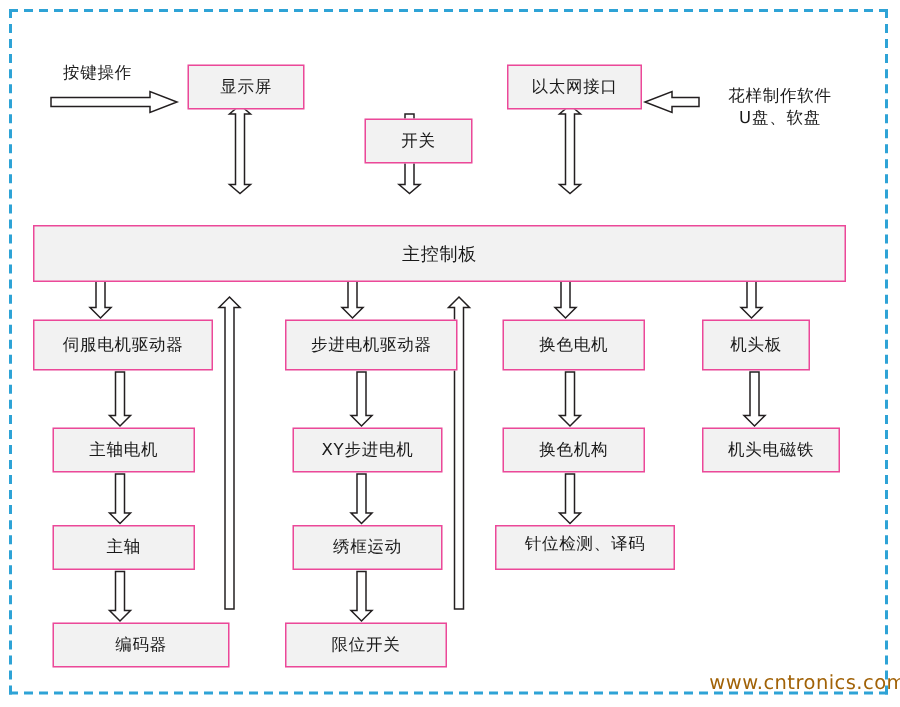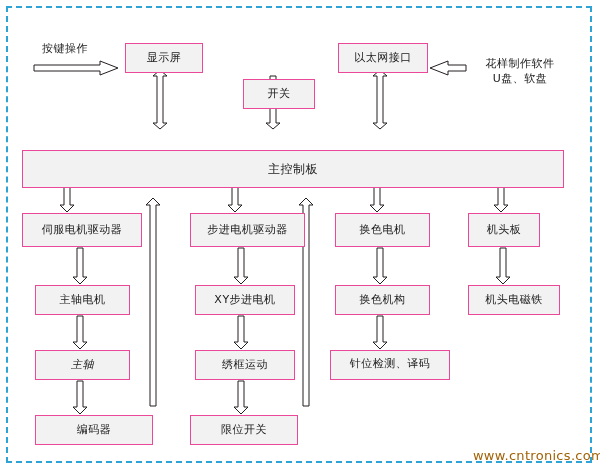--- a/index.html
+++ b/index.html
@@ -147,21 +147,21 @@
   <div class="box" style="left:468px; top:213px; width:72px; height:34px;">机头板</div>
 
   <div class="box" style="left:35px; top:285px; width:95px; height:30px;">主轴电机</div>
 
   <div class="box" style="left:195px; top:285px; width:100px; height:30px;">XY步进电机</div>
 
   <div class="box" style="left:335px; top:285px; width:95px; height:30px;">换色机构</div>
 
   <div class="box" style="left:468px; top:285px; width:92px; height:30px;">机头电磁铁</div>
 
-  <div class="box" style="left:35px; top:350px; width:95px; height:30px;font-style:italic;">主轴</div>
+  <div class="box" style="left:35px; top:350px; width:95px; height:30px;">主轴</div>
 
   <div class="box" style="left:195px; top:350px; width:100px; height:30px;">绣框运动</div>
 
   <div class="box" style="left:330px; top:350px; width:120px; height:30px;font-family:Liberation Mono, monospace;">针位检测、译码</div>
 
   <div class="box" style="left:35px; top:415px; width:118px; height:30px;">编码器</div>
 
   <div class="box" style="left:190px; top:415px; width:108px; height:30px;">限位开关</div>
 
   <div class="watermark">www.cntronics.com</div>

